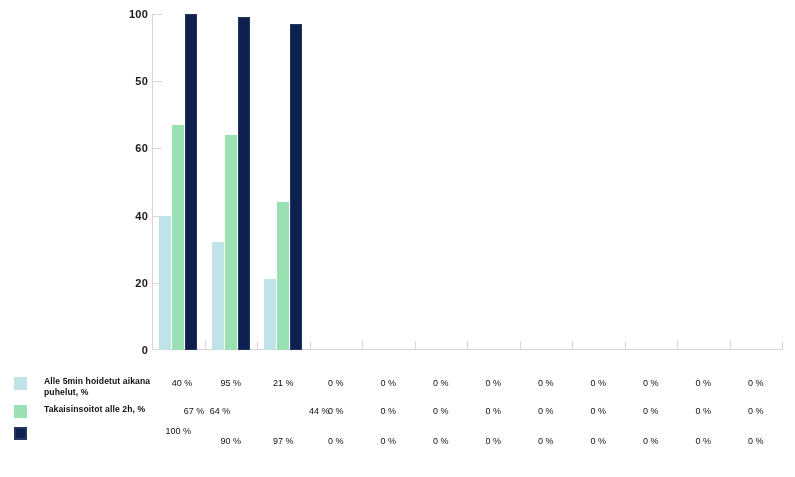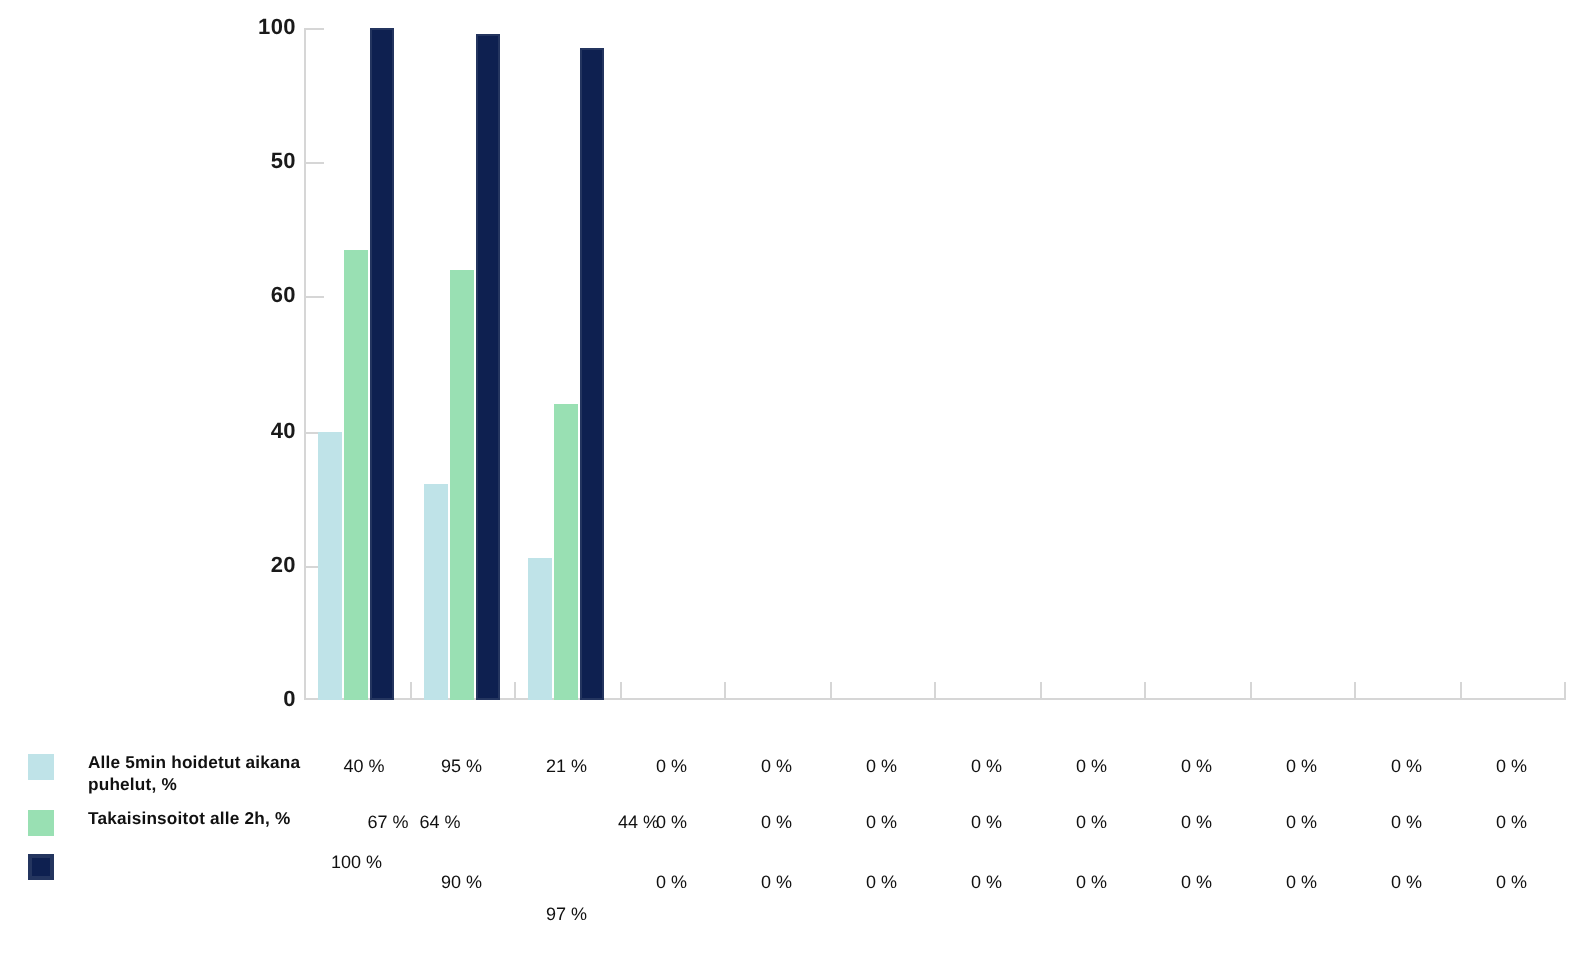--- a/index.html
+++ b/index.html
@@ -257,21 +257,21 @@
       <span class="cell-value" style="left: 545.75px; top: 2px;">0 %</span>
       <span class="cell-value" style="left: 598.25px; top: 2px;">0 %</span>
       <span class="cell-value" style="left: 650.75px; top: 2px;">0 %</span>
       <span class="cell-value" style="left: 703.25px; top: 2px;">0 %</span>
       <span class="cell-value" style="left: 755.75px; top: 2px;">0 %</span>
     </div>
     <div class="legend-row" style="top: 54px; height: 34px;">
       <span class="legend-swatch s2" style="top: 1px;"></span>
       <span class="cell-value" style="left: 178.25px; top: 0;">100 %</span>
       <span class="cell-value" style="left: 230.75px; top: 10px;">90 %</span>
-      <span class="cell-value" style="left: 283.25px; top: 26px;">97 %</span>
+      <span class="cell-value" style="left: 283.25px; top: 10px;">97 %</span>
       <span class="cell-value" style="left: 335.75px; top: 10px;">0 %</span>
       <span class="cell-value" style="left: 388.25px; top: 10px;">0 %</span>
       <span class="cell-value" style="left: 440.75px; top: 10px;">0 %</span>
       <span class="cell-value" style="left: 493.25px; top: 10px;">0 %</span>
       <span class="cell-value" style="left: 545.75px; top: 10px;">0 %</span>
       <span class="cell-value" style="left: 598.25px; top: 10px;">0 %</span>
       <span class="cell-value" style="left: 650.75px; top: 10px;">0 %</span>
       <span class="cell-value" style="left: 703.25px; top: 10px;">0 %</span>
       <span class="cell-value" style="left: 755.75px; top: 10px;">0 %</span>
     </div>

